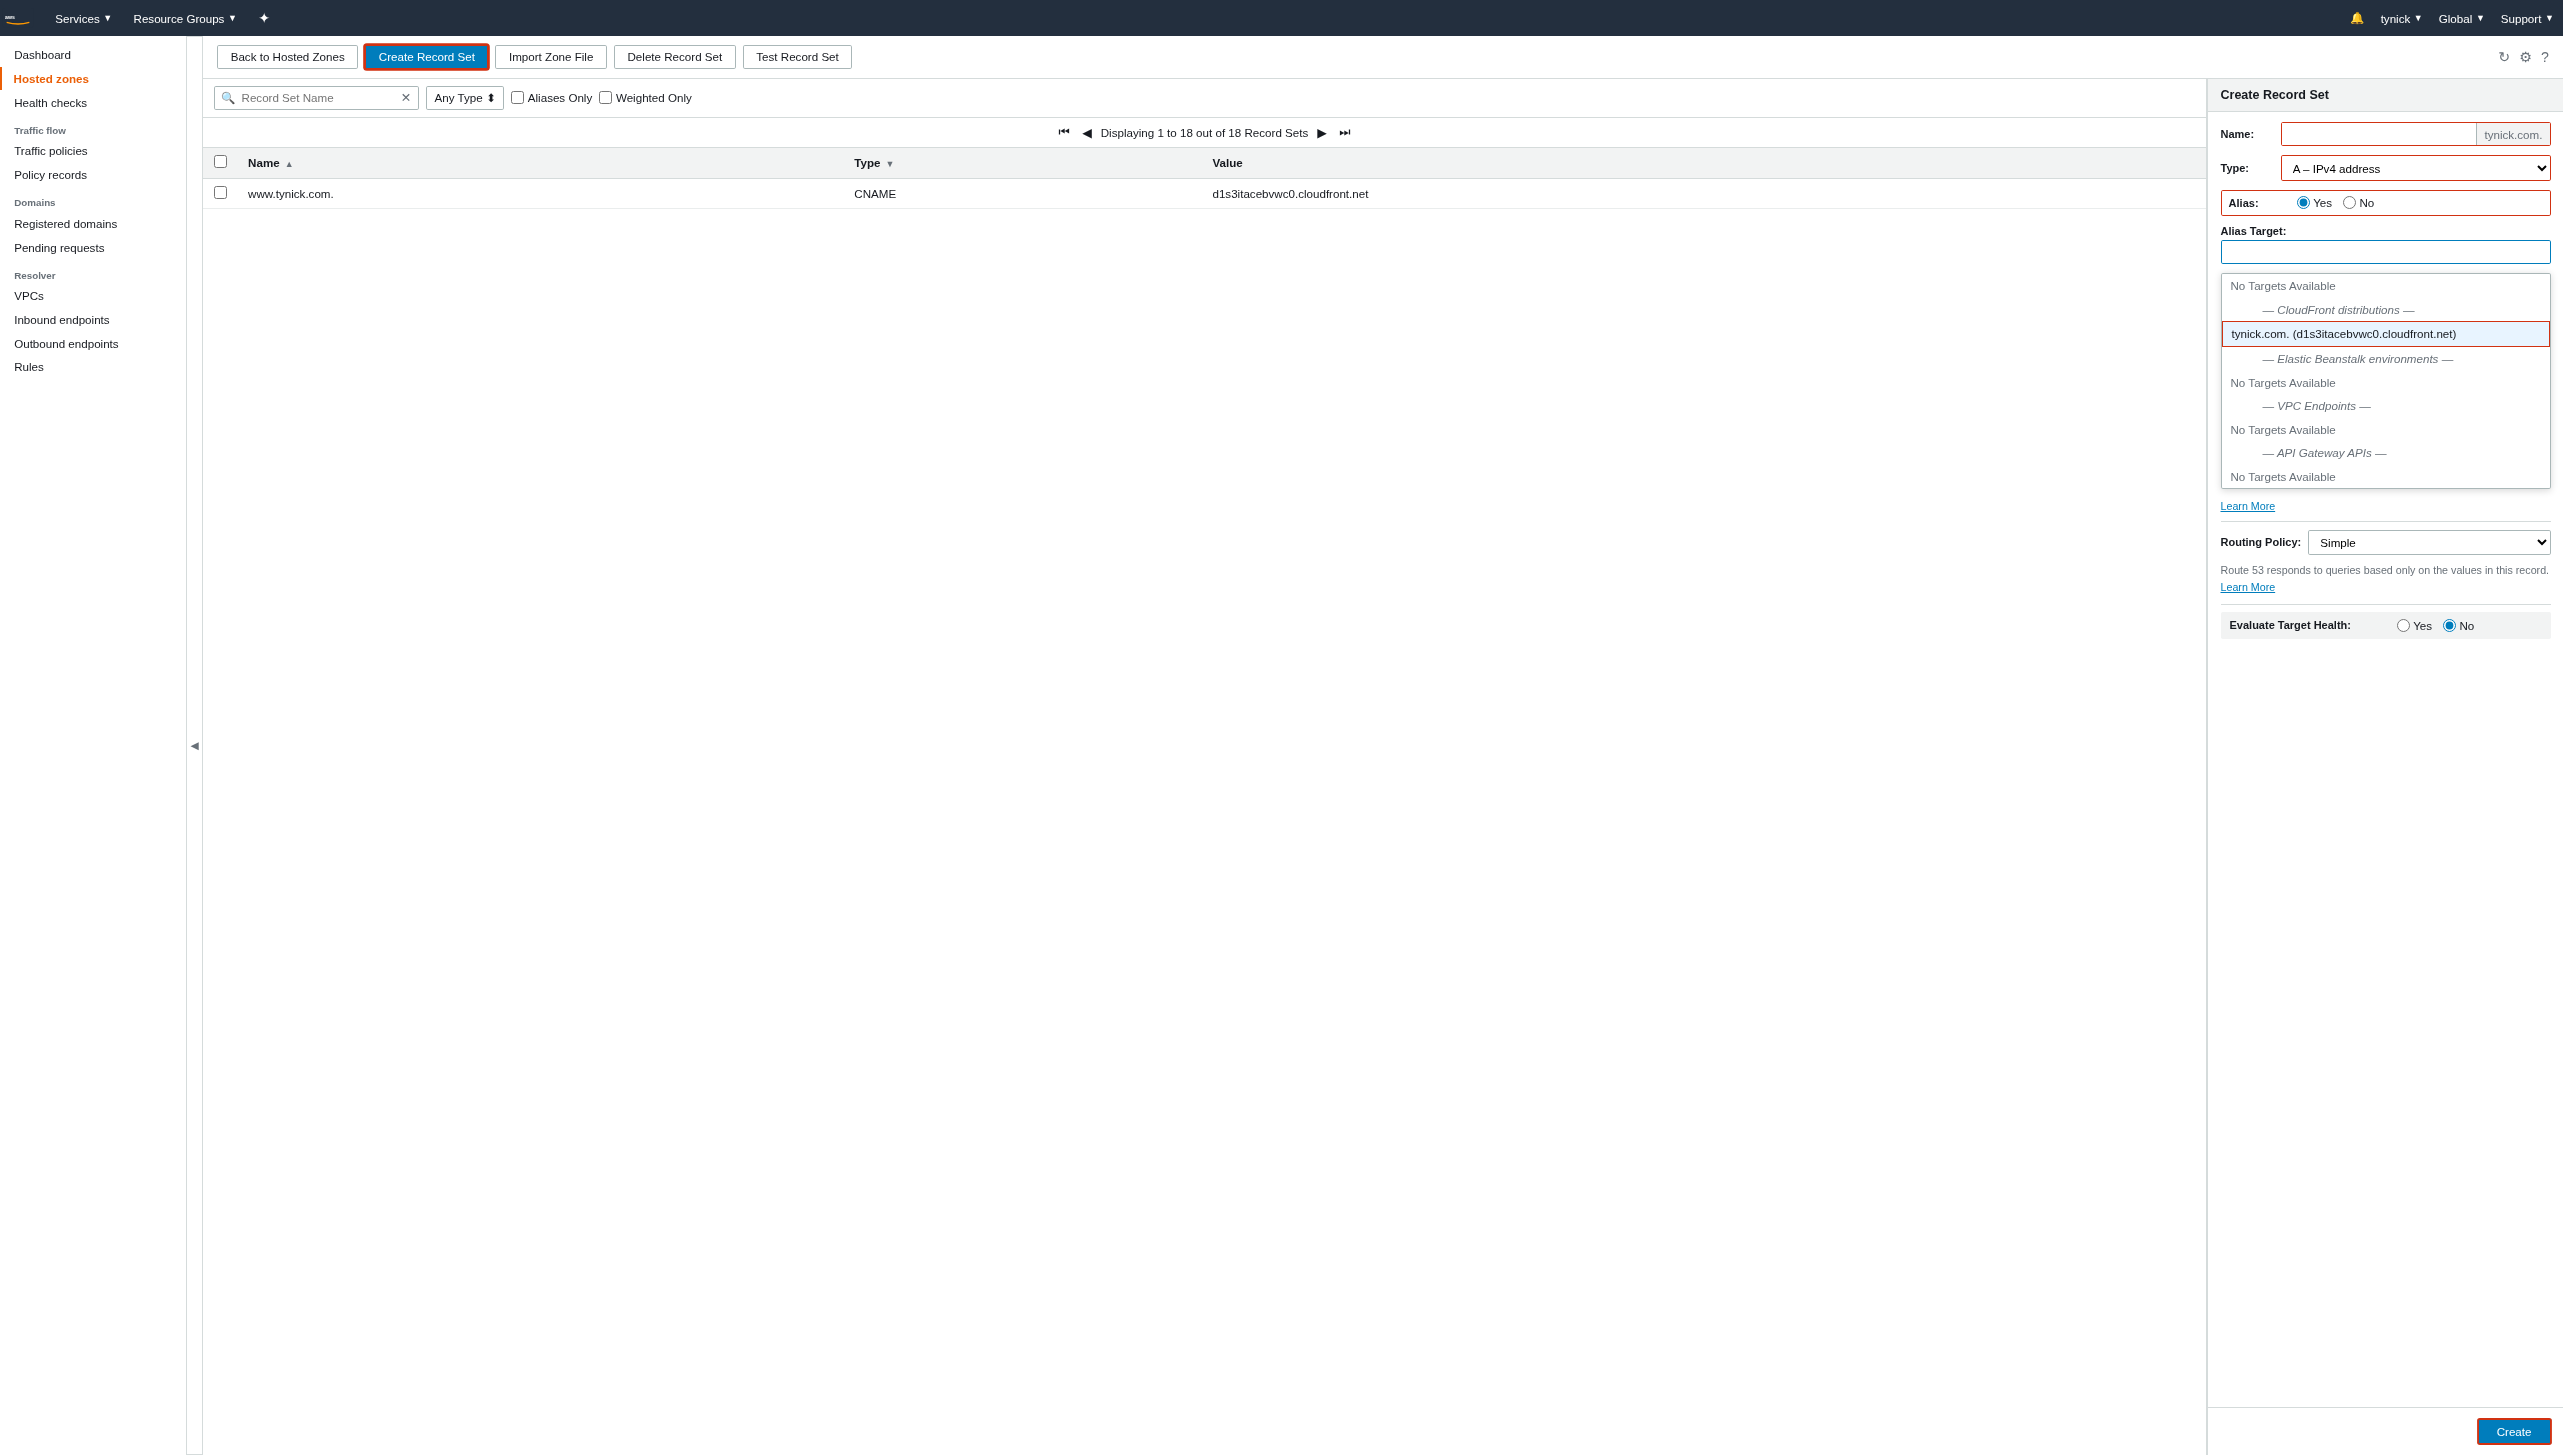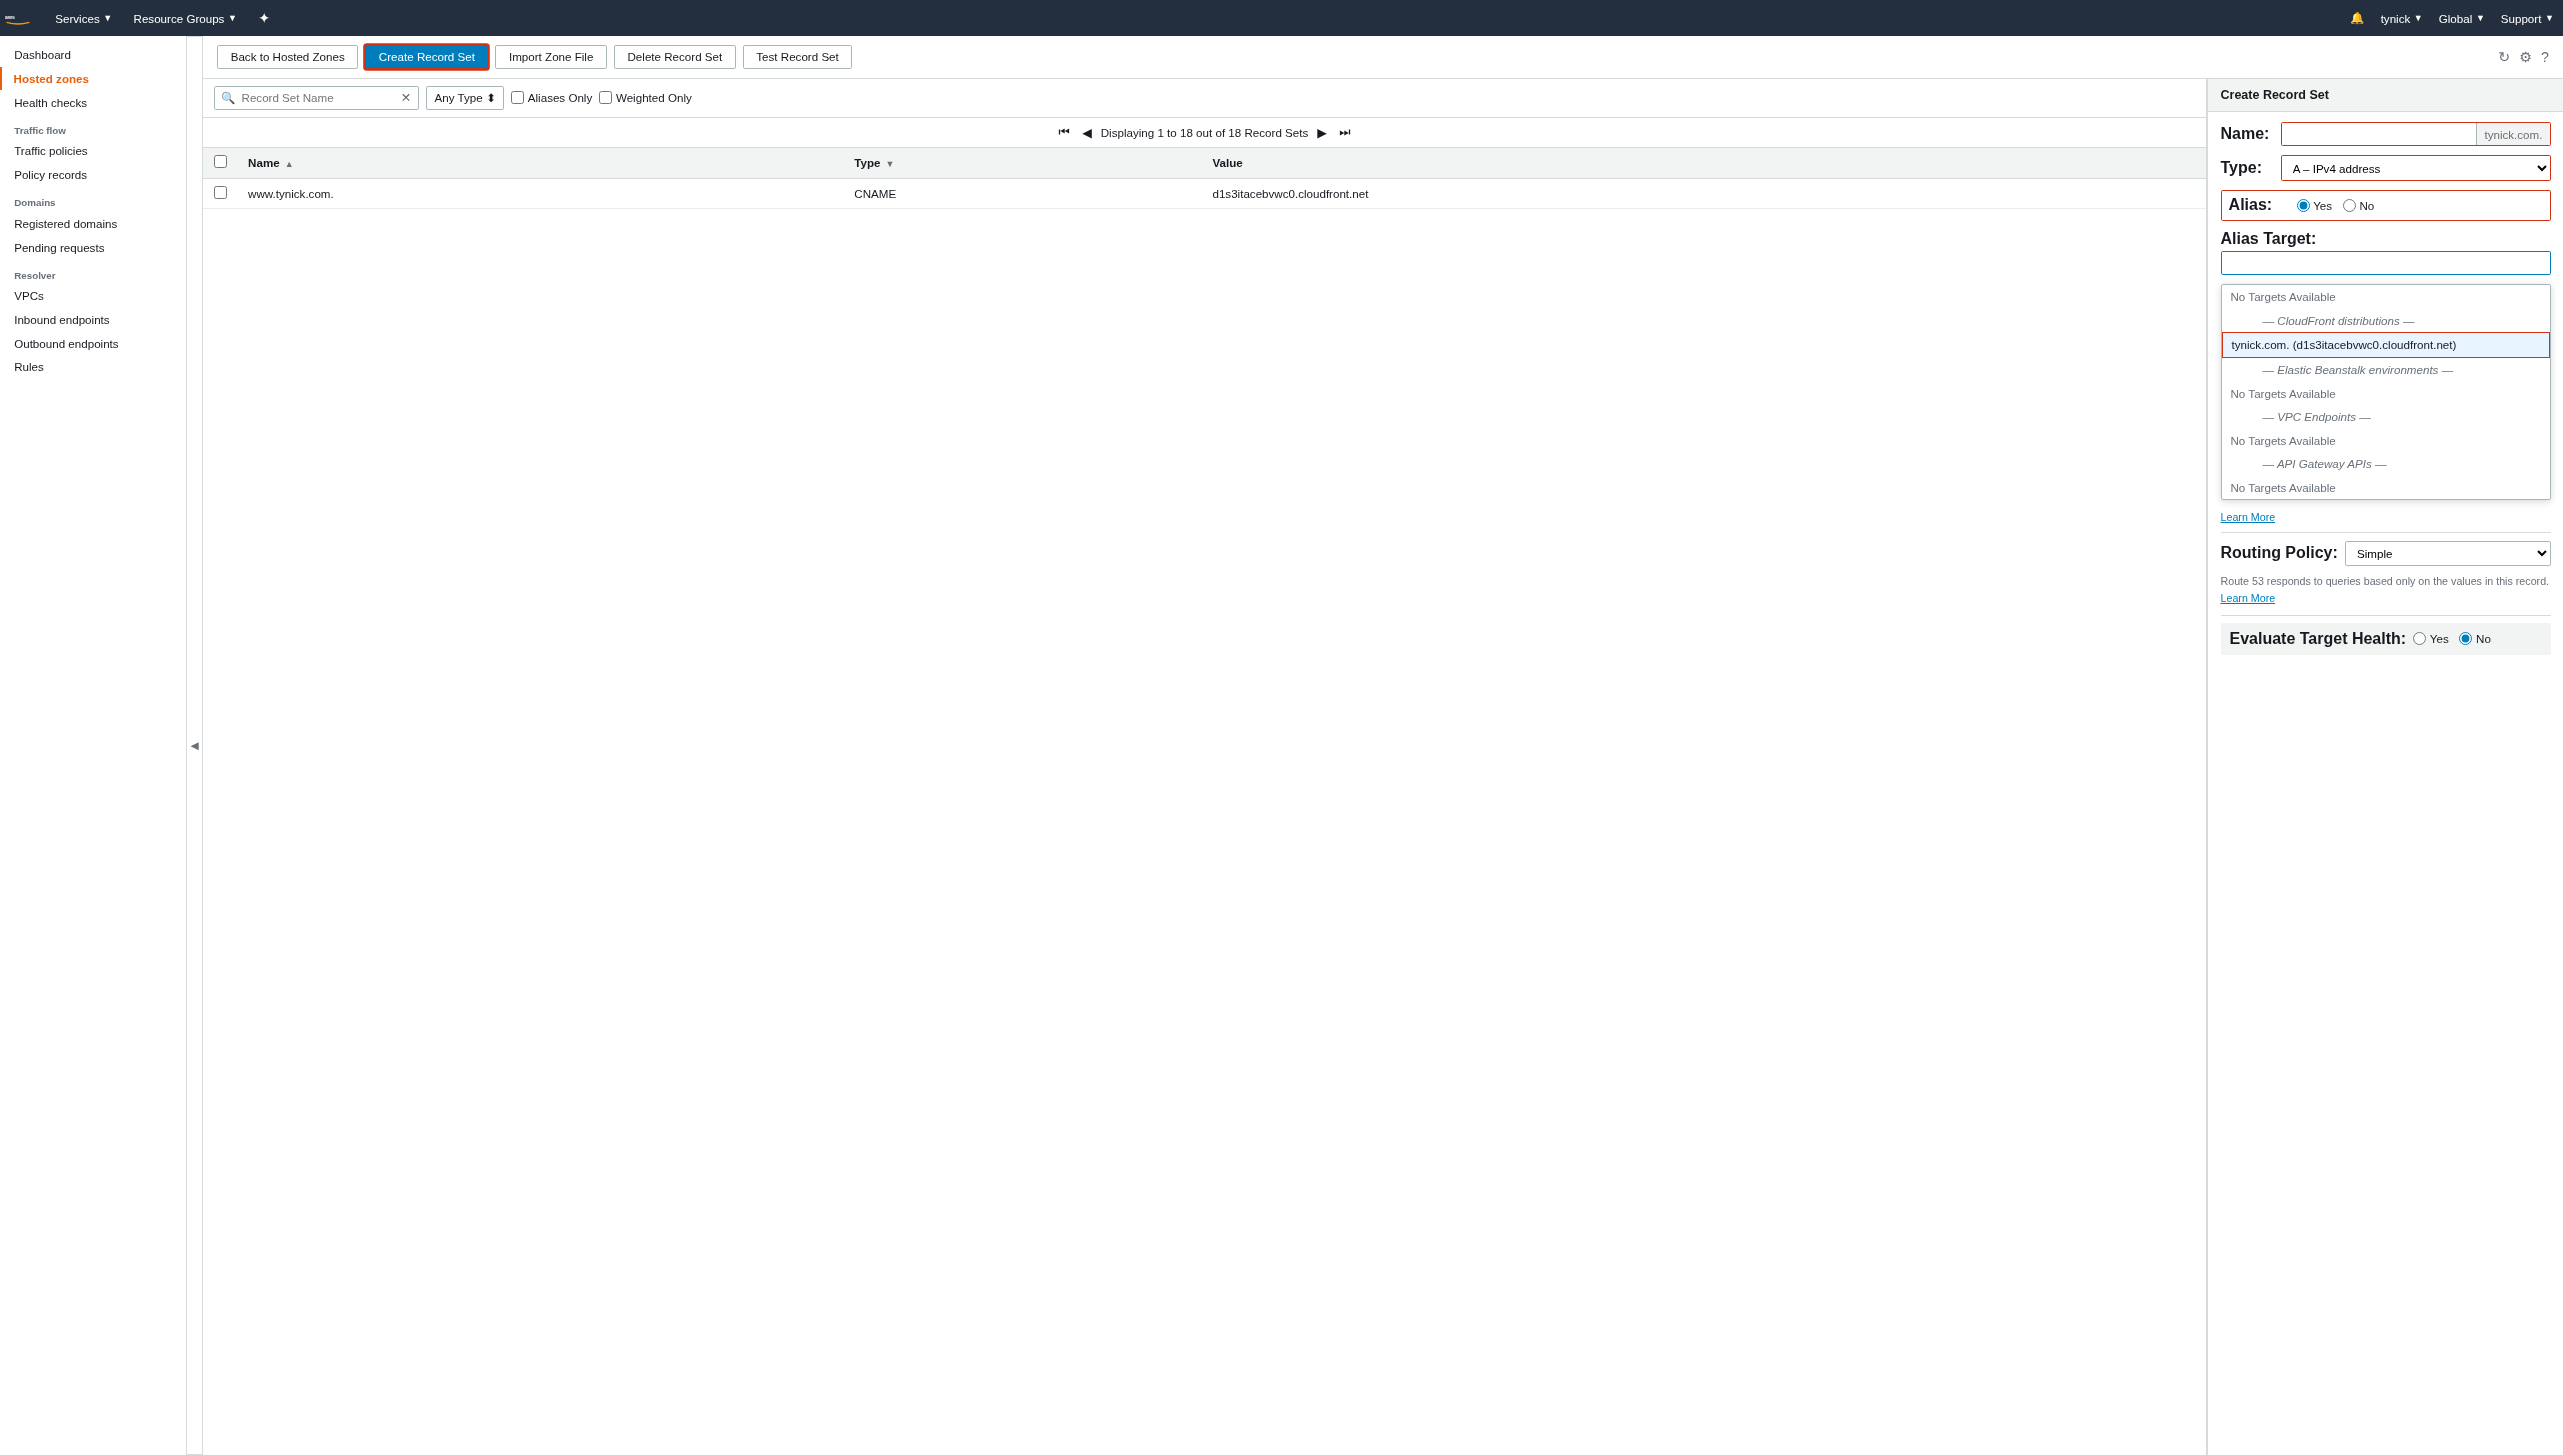--- a/index.html
+++ b/index.html
@@ -238,21 +238,21 @@
       border-bottom: 0.9px solid #d5dbdb;
     }
     .create-panel-body { padding: 10.7px 12.5px; flex: 1; }
     .form-row {
       display: flex;
       align-items: center;
       margin-bottom: 9px;
       gap: 7.1px;
     }
     .form-label {
-      font-size: 16px;
+      font-size: 11px;
       font-weight: 600;
       min-width: 53px;
       color: #16191f;
     }
     .form-input-suffix {
       display: flex;
       align-items: center;
       flex: 1;
       border: 1.8px solid #d13212;
       border-radius: 1.8px;
@@ -617,17 +617,20 @@
               </label>
               <label class="radio-label">
                 <input type="radio" name="health" checked="" style="">
                 <span>No</span>
               </label>
             </div>
           </div>
 
         </div>
 
+        <div class="create-panel-footer">
+          <button class="create-btn">Create</button>
+        </div>
       </div>
     </div>
   </div>
 </div>
 
 
 </body></html>

